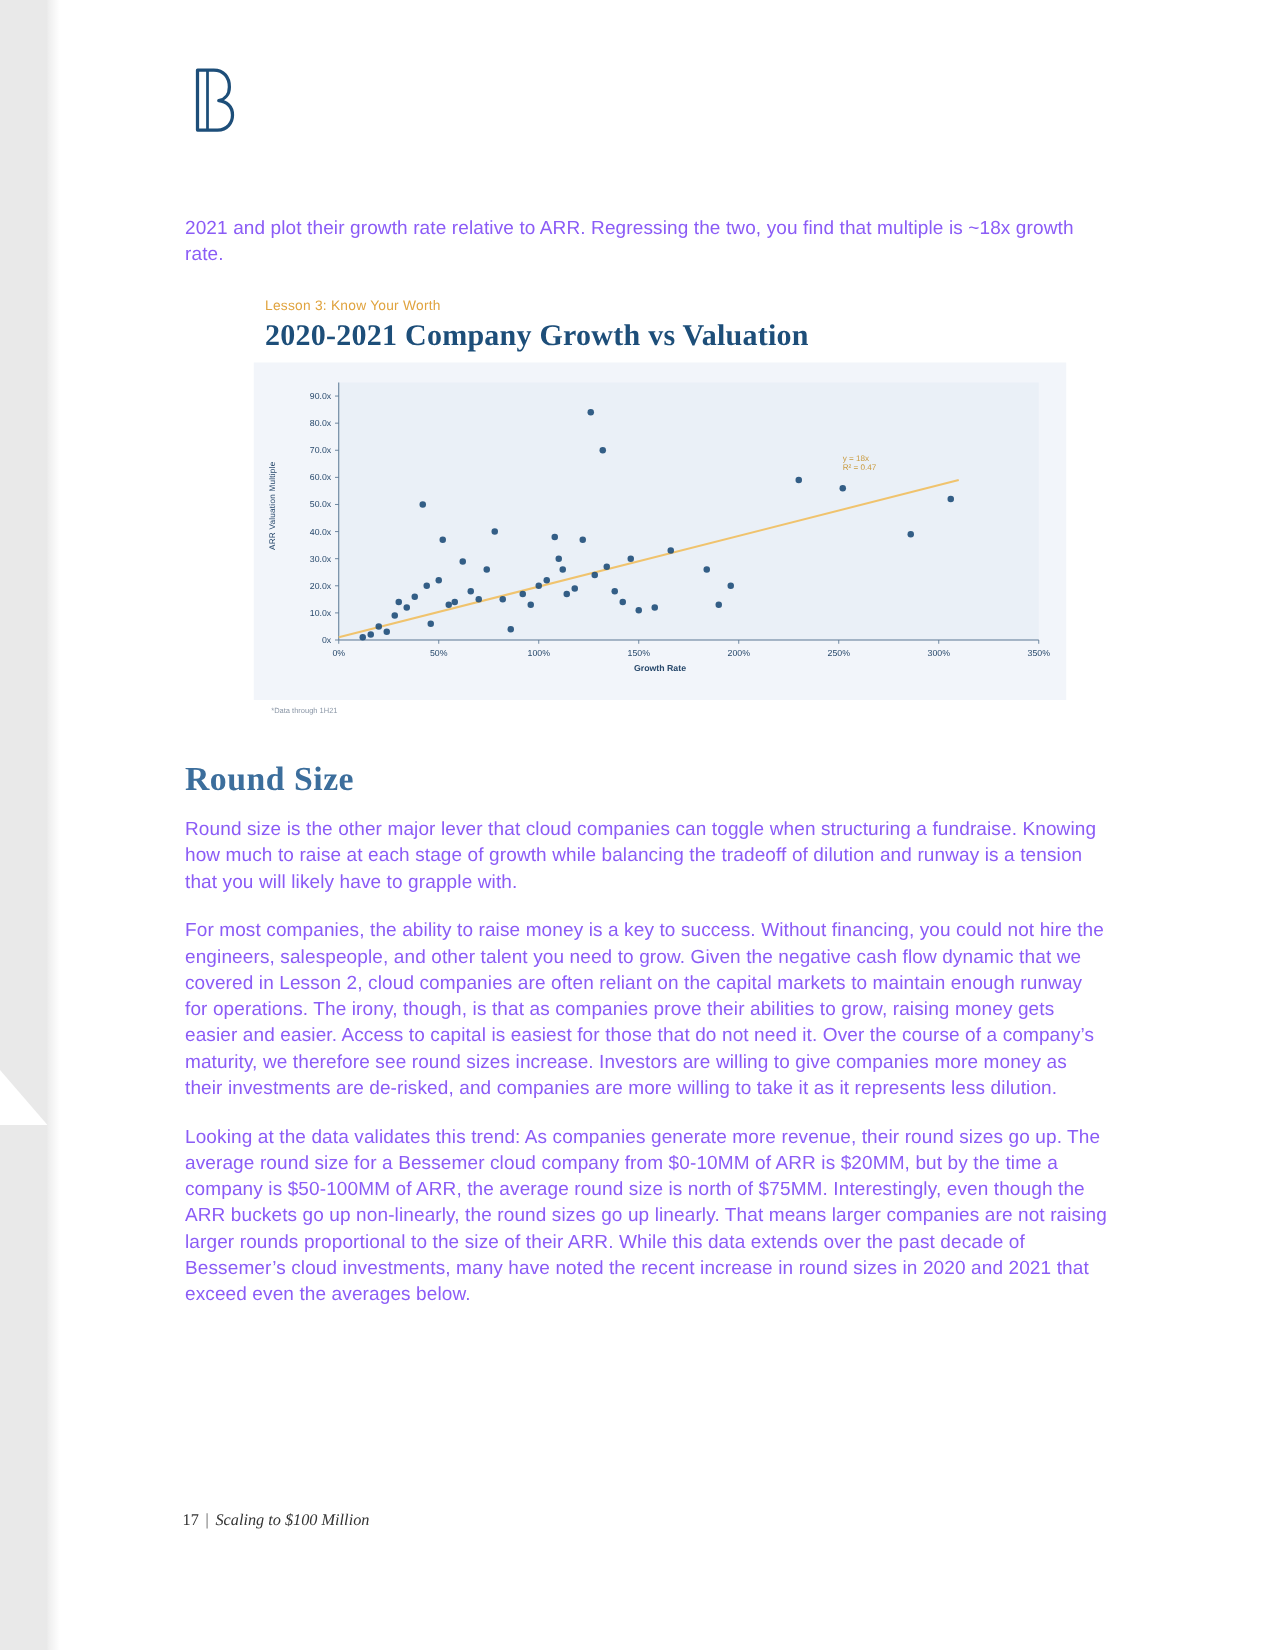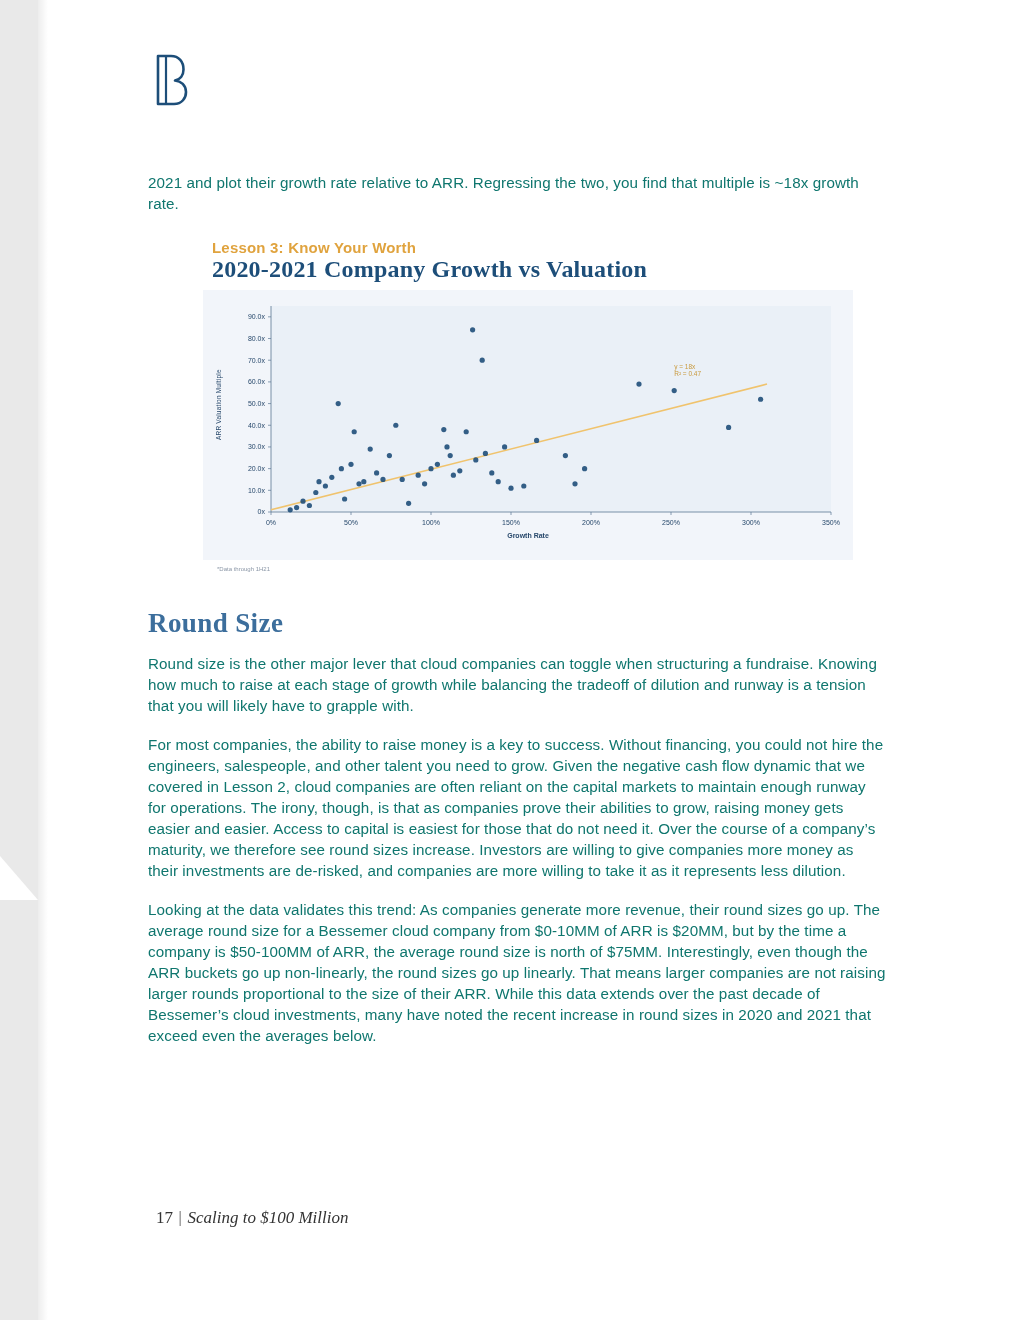--- a/index.html
+++ b/index.html
@@ -53,21 +53,21 @@
   .logo {
     position: absolute;
     left: 148px;
     top: 52px;
     width: 52px;
     height: 56px;
   }
   p.body-text {
     font-size: 15.2px;
     line-height: 21px;
-    color: #0f766e;
+    color: #8b5cf6;
     margin: 0 14px 18px 0;
     letter-spacing: 0.1px;
   }
   .intro {
     position: absolute;
     left: 148px;
     top: 172px;
     width: 748px;
   }
 
@@ -83,43 +83,43 @@
   .round-size-block {
     position: absolute;
     left: 148px;
     top: 608px;
     width: 752px;
   }
 
   
   .footer {
     position: absolute;
-    left: 156px;
+    left: 146px;
     top: 1208px;
-    font-size: 17px;
+    font-size: 13px;
     color: #333;
   }
   .footer .pagenum { font-family: "Liberation Serif", serif; }
   .footer .sep { color: #999; margin: 0 5px; }
   .footer .doctitle { font-family: "Liberation Serif", serif; font-style: italic; }
 
   
   .figure {
     position: absolute;
     left: 203px;
     top: 228px;
     width: 650px;
     height: 355px;
     background: #ffffff;
   }
   .fig-eyebrow {
     position: absolute;
     left: 9px; top: 11px;
-    font-size: 15px;
-    font-weight: bold;
+    font-size: 11px;
+    font-weight: normal;
     color: #e0a33e;
     letter-spacing: 0.2px;
   }
   .fig-title {
     position: absolute;
     left: 9px; top: 28px;
     font-family: "Liberation Serif", serif;
     font-size: 24px;
     font-weight: bold;
     color: #1d4e79;

